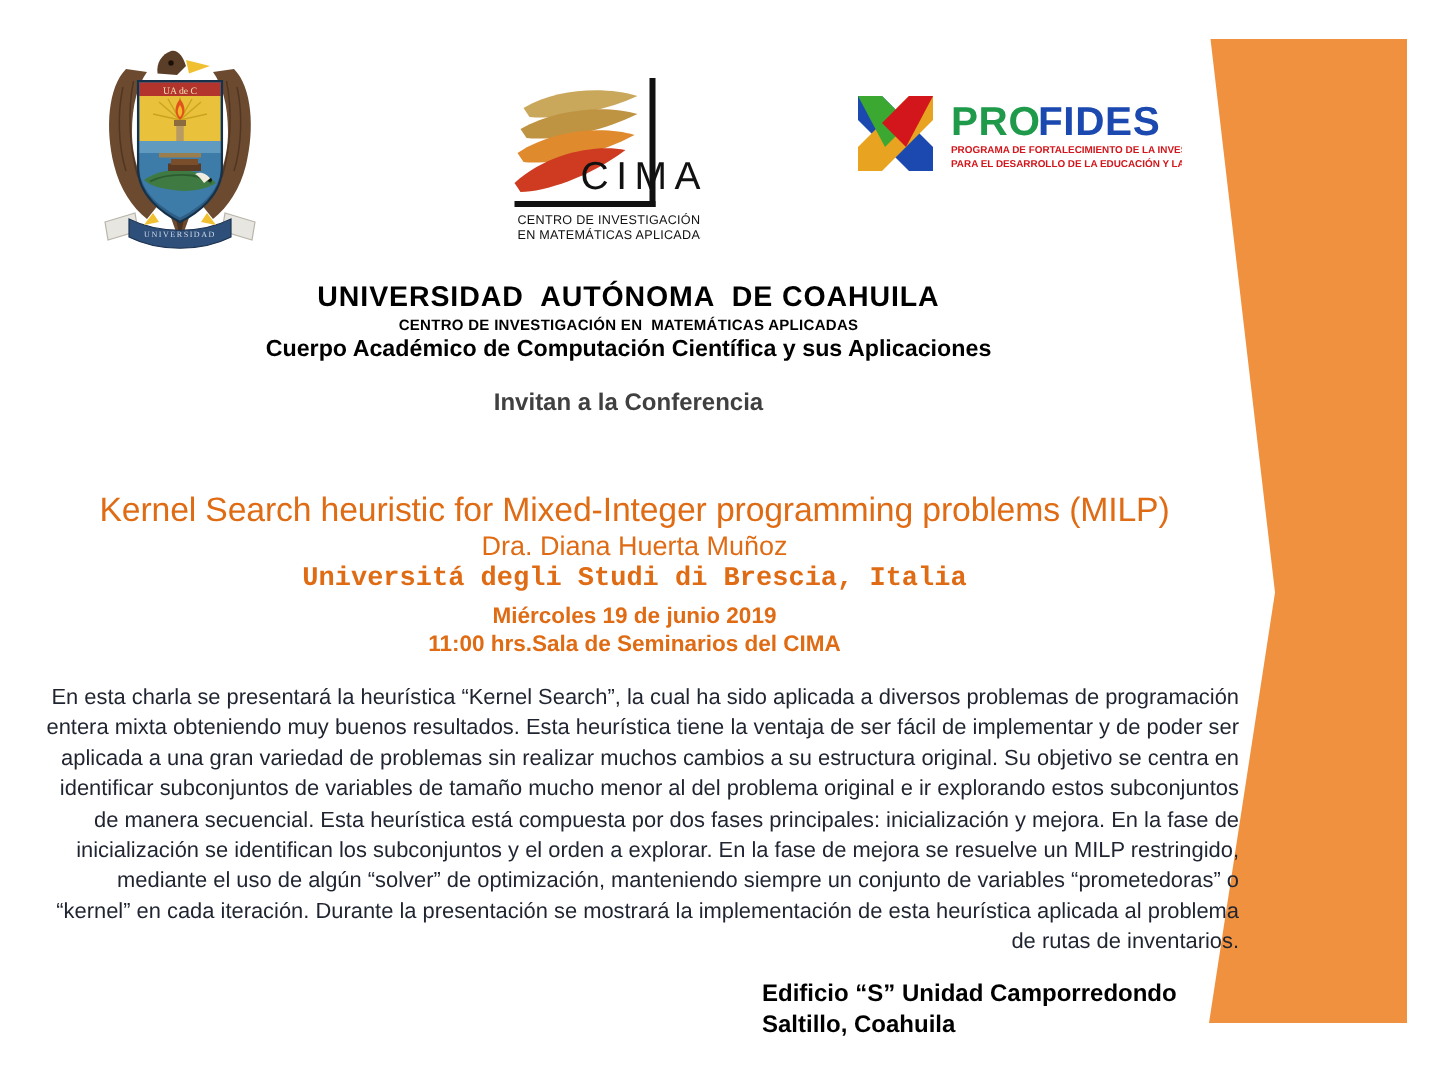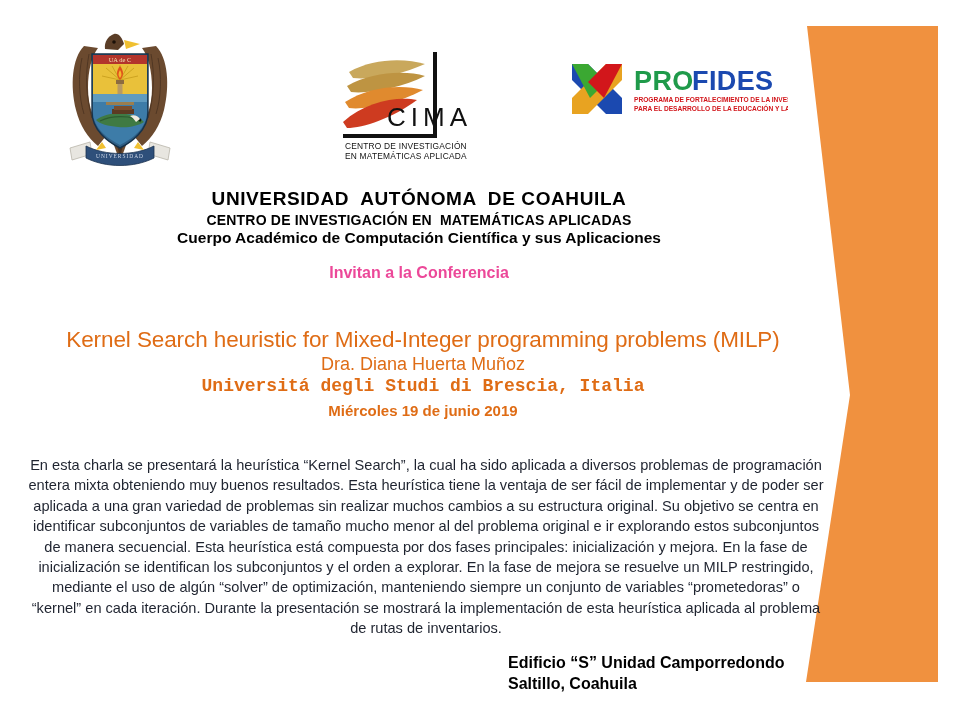--- a/index.html
+++ b/index.html
@@ -70,36 +70,36 @@
     z-index: 2;
   }
   .uni-line {
     font-size: 19px;
     font-weight: bold;
     letter-spacing: 0.6px;
     line-height: 1.16;
     white-space: pre;
   }
   .centro-line {
-    font-size: 14px;
+    font-size: 10px;
     font-weight: bold;
     letter-spacing: 0.2px;
     line-height: 1.2;
     margin-top: 2px;
     white-space: pre;
   }
   .cuerpo-line {
     font-size: 15.5px;
     font-weight: bold;
     line-height: 1.2;
   }
   .invitan-line {
     font-size: 16px;
     font-weight: bold;
-    color: #ec4899;
+    color: #404040;
     margin-top: 16px;
     line-height: 1.2;
   }
 
   
   .conf-block {
     position: absolute;
     left: 0;
     top: 327px;
     width: 846px;
@@ -141,21 +141,21 @@
 
   
   .abstract {
     position: absolute;
     left: 26px;
     top: 455px;
     width: 800px;
     font-size: 14.6px;
     line-height: 20.4px;
     color: #1f2430;
-    text-align: center;
+    text-align: right;
     z-index: 2;
   }
 
   
   .footer-address {
     position: absolute;
     left: 508px;
     top: 652px;
     font-size: 16px;
     font-weight: bold;
@@ -282,20 +282,21 @@
   <div class="centro-line">CENTRO DE INVESTIGACIÓN EN  MATEMÁTICAS APLICADAS</div>
   <div class="cuerpo-line">Cuerpo Académico de Computación Científica y sus Aplicaciones</div>
   <div class="invitan-line">Invitan a la Conferencia</div>
 </div>
 
 <div class="conf-block">
   <div class="conf-title">Kernel Search heuristic for Mixed-Integer programming problems (MILP)</div>
   <div class="conf-speaker">Dra. Diana Huerta Muñoz</div>
   <div class="conf-affiliation">Universitá degli Studi di Brescia, Italia</div>
   <div class="conf-date">Miércoles 19 de junio 2019</div>
+  <div class="conf-time">11:00 hrs.Sala de Seminarios del CIMA</div>
 </div>
 
 <div class="abstract">En esta charla se presentará la heurística “Kernel Search”, la cual ha sido aplicada a diversos problemas de programación entera mixta obteniendo muy buenos resultados. Esta heurística tiene la ventaja de ser fácil de implementar y de poder ser aplicada a una gran variedad de problemas sin realizar muchos cambios a su estructura original. Su objetivo se centra en identificar subconjuntos de variables de tamaño mucho menor al del problema original e ir explorando estos subconjuntos de manera secuencial. Esta heurística está compuesta por dos fases principales: inicialización y mejora. En la fase de inicialización se identifican los subconjuntos y el orden a explorar. En la fase de mejora se resuelve un MILP restringido, mediante el uso de algún “solver” de optimización, manteniendo siempre un conjunto de variables “prometedoras” o “kernel” en cada iteración. Durante la presentación se mostrará la implementación de esta heurística aplicada al problema de rutas de inventarios.</div>
 
 <div class="footer-address">
   <div>Edificio “S” Unidad Camporredondo</div>
   <div>Saltillo, Coahuila</div>
 </div>
 
 </body></html>

